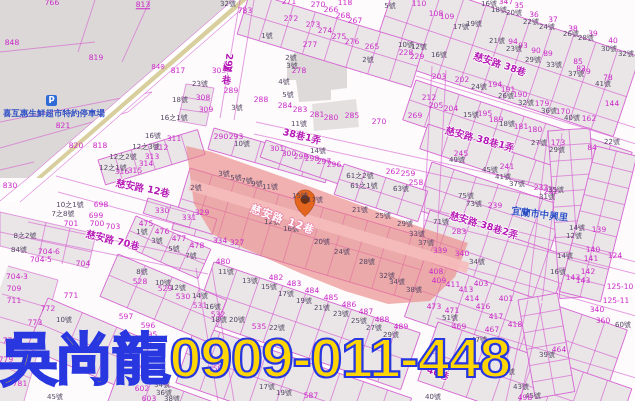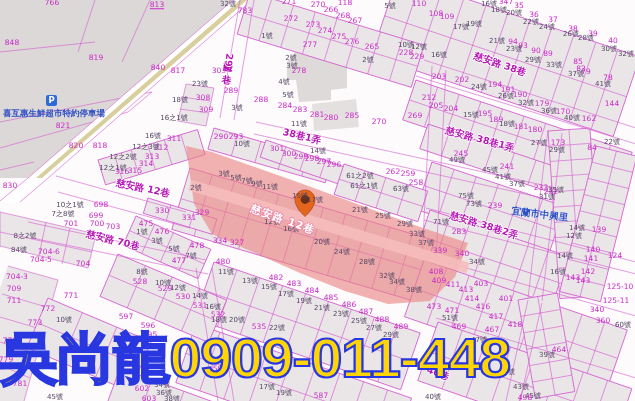--- a/index.html
+++ b/index.html
@@ -167,24 +167,24 @@
     <line x1="190" y1="185" x2="468" y2="268" stroke="#f6bcbc" stroke-width="11" stroke-opacity="0.9"></line>
 
     <g>
       <path d="M305,190c-5.8,0-10,4.4-10,10c0,7.8,10,16.5,10,16.5s10-8.7,10-16.5C315,194.4,310.8,190,305,190z" fill="#e4651e" stroke="#a84510" stroke-width="0.7"></path>
       <circle cx="305" cy="199.5" r="4.4" fill="#6b3014"></circle>
     </g>
   </svg>
 
   <div id="labels">
       <span class="lbl p" style="left: 52px; top: 3px; transform: translate(-50%, -50%) rotate(0deg);">766</span>
-      <span class="lbl p" style="left: 157px; top: 5px; transform: translate(-50%, -50%) rotate(0deg); text-decoration: underline;">813</span>
+      <span class="lbl p" style="left: 143px; top: 5px; transform: translate(-50%, -50%) rotate(0deg); text-decoration: underline;">813</span>
       <span class="lbl p" style="left: 12px; top: 43px; transform: translate(-50%, -50%) rotate(0deg);">848</span>
       <span class="lbl p" style="left: 96px; top: 58px; transform: translate(-50%, -50%) rotate(0deg);">819</span>
-      <span class="lbl p" style="left: 158px; top: 68px; transform: translate(-50%, -50%) rotate(0deg);">840</span>
+      <span class="lbl p" style="left: 158px; top: 68px; transform: translate(-50%, -50%) rotate(0deg); font-family: Liberation Mono, monospace;">840</span>
       <span class="lbl p" style="left: 178px; top: 71px; transform: translate(-50%, -50%) rotate(0deg);">817</span>
       <span class="lbl p" style="left: 63px; top: 126px; transform: translate(-50%, -50%) rotate(0deg);">821</span>
       <span class="lbl p" style="left: 10px; top: 186px; transform: translate(-50%, -50%) rotate(0deg);">830</span>
       <span class="lbl p" style="left: 76px; top: 146px; transform: translate(-50%, -50%) rotate(0deg);">820</span>
       <span class="lbl p" style="left: 100px; top: 146px; transform: translate(-50%, -50%) rotate(0deg);">818</span>
       <span class="lbl p" style="left: 245px; top: 11px; transform: translate(-50%, -50%) rotate(0deg);">783</span>
       <span class="lbl h" style="left: 228px; top: 4px; transform: translate(-50%, -50%) rotate(0deg);">32號</span>
       <span class="lbl p" style="left: 219px; top: 71px; transform: translate(-50%, -50%) rotate(0deg);">305</span>
       <span class="lbl p" style="left: 203px; top: 98px; transform: translate(-50%, -50%) rotate(0deg);">308</span>
       <span class="lbl p" style="left: 206px; top: 110px; transform: translate(-50%, -50%) rotate(0deg);">309</span>
@@ -221,21 +221,21 @@
       <span class="lbl h" style="left: 153px; top: 136px; transform: translate(-50%, -50%) rotate(0deg);">16號</span>
       <span class="lbl h" style="left: 146px; top: 147px; transform: translate(-50%, -50%) rotate(0deg);">12之3號</span>
       <span class="lbl h" style="left: 123px; top: 157px; transform: translate(-50%, -50%) rotate(0deg);">12之2號</span>
       <span class="lbl h" style="left: 113px; top: 168px; transform: translate(-50%, -50%) rotate(0deg);">12之1號</span>
       <span class="lbl p" style="left: 162px; top: 211px; transform: translate(-50%, -50%) rotate(0deg);">330</span>
       <span class="lbl p" style="left: 202px; top: 213px; transform: translate(-50%, -50%) rotate(0deg);">329</span>
       <span class="lbl p" style="left: 189px; top: 218px; transform: translate(-50%, -50%) rotate(0deg);">331</span>
       <span class="lbl h" style="left: 196px; top: 188px; transform: translate(-50%, -50%) rotate(0deg);">2號</span>
       <span class="lbl p" style="left: 146px; top: 224px; transform: translate(-50%, -50%) rotate(0deg);">475</span>
       <span class="lbl p" style="left: 162px; top: 232px; transform: translate(-50%, -50%) rotate(0deg);">476</span>
-      <span class="lbl p" style="left: 179px; top: 239px; transform: translate(-50%, -50%) rotate(0deg); margin-top: 22px;">477</span>
+      <span class="lbl p" style="left: 179px; top: 239px; transform: translate(-50%, -50%) rotate(0deg);">477</span>
       <span class="lbl p" style="left: 197px; top: 246px; transform: translate(-50%, -50%) rotate(0deg);">478</span>
       <span class="lbl h" style="left: 142px; top: 232px; transform: translate(-50%, -50%) rotate(0deg);">1號</span>
       <span class="lbl h" style="left: 157px; top: 241px; transform: translate(-50%, -50%) rotate(0deg);">3號</span>
       <span class="lbl h" style="left: 174px; top: 249px; transform: translate(-50%, -50%) rotate(0deg);">5號</span>
       <span class="lbl h" style="left: 191px; top: 256px; transform: translate(-50%, -50%) rotate(0deg);">7號</span>
       <span class="lbl p" style="left: 289px; top: 2px; transform: translate(-50%, -50%) rotate(0deg);">271</span>
       <span class="lbl p" style="left: 318px; top: 5px; transform: translate(-50%, -50%) rotate(0deg);">270</span>
       <span class="lbl p" style="left: 331px; top: 10px; transform: translate(-50%, -50%) rotate(0deg);">266</span>
       <span class="lbl p" style="left: 343px; top: 16px; transform: translate(-50%, -50%) rotate(0deg);">268</span>
       <span class="lbl p" style="left: 355px; top: 21px; transform: translate(-50%, -50%) rotate(0deg);">267</span>
@@ -421,21 +421,21 @@
       <span class="lbl p" style="left: 382px; top: 320px; transform: translate(-50%, -50%) rotate(0deg);">488</span>
       <span class="lbl p" style="left: 401px; top: 327px; transform: translate(-50%, -50%) rotate(0deg);">489</span>
       <span class="lbl h" style="left: 219px; top: 320px; transform: translate(-50%, -50%) rotate(0deg);">18號</span>
       <span class="lbl h" style="left: 237px; top: 320px; transform: translate(-50%, -50%) rotate(0deg);">20號</span>
       <span class="lbl p" style="left: 259px; top: 327px; transform: translate(-50%, -50%) rotate(0deg);">535</span>
       <span class="lbl h" style="left: 277px; top: 328px; transform: translate(-50%, -50%) rotate(0deg);">22號</span>
       <span class="lbl p" style="left: 218px; top: 360px; transform: translate(-50%, -50%) rotate(0deg);">592</span>
       <span class="lbl p" style="left: 220px; top: 369px; transform: translate(-50%, -50%) rotate(0deg);">591</span>
       <span class="lbl h" style="left: 267px; top: 387px; transform: translate(-50%, -50%) rotate(0deg);">17號</span>
       <span class="lbl h" style="left: 284px; top: 393px; transform: translate(-50%, -50%) rotate(0deg);">19號</span>
-      <span class="lbl p" style="left: 321px; top: 396px; transform: translate(-50%, -50%) rotate(0deg); text-align: center;">587</span>
+      <span class="lbl p" style="left: 311px; top: 396px; transform: translate(-50%, -50%) rotate(0deg); text-align: center;">587</span>
       <span class="lbl p" style="left: 140px; top: 282px; transform: translate(-50%, -50%) rotate(0deg);">528</span>
       <span class="lbl h" style="left: 142px; top: 272px; transform: translate(-50%, -50%) rotate(0deg);">8號</span>
       <span class="lbl p" style="left: 165px; top: 289px; transform: translate(-50%, -50%) rotate(0deg);">529</span>
       <span class="lbl h" style="left: 163px; top: 283px; transform: translate(-50%, -50%) rotate(0deg);">10號</span>
       <span class="lbl h" style="left: 178px; top: 288px; transform: translate(-50%, -50%) rotate(0deg);">12號</span>
       <span class="lbl p" style="left: 183px; top: 297px; transform: translate(-50%, -50%) rotate(0deg);">530</span>
       <span class="lbl h" style="left: 200px; top: 296px; transform: translate(-50%, -50%) rotate(0deg);">14號</span>
       <span class="lbl p" style="left: 200px; top: 306px; transform: translate(-50%, -50%) rotate(0deg);">531</span>
       <span class="lbl h" style="left: 213px; top: 307px; transform: translate(-50%, -50%) rotate(0deg);">16號</span>
       <span class="lbl p" style="left: 218px; top: 315px; transform: translate(-50%, -50%) rotate(0deg);">532</span>

